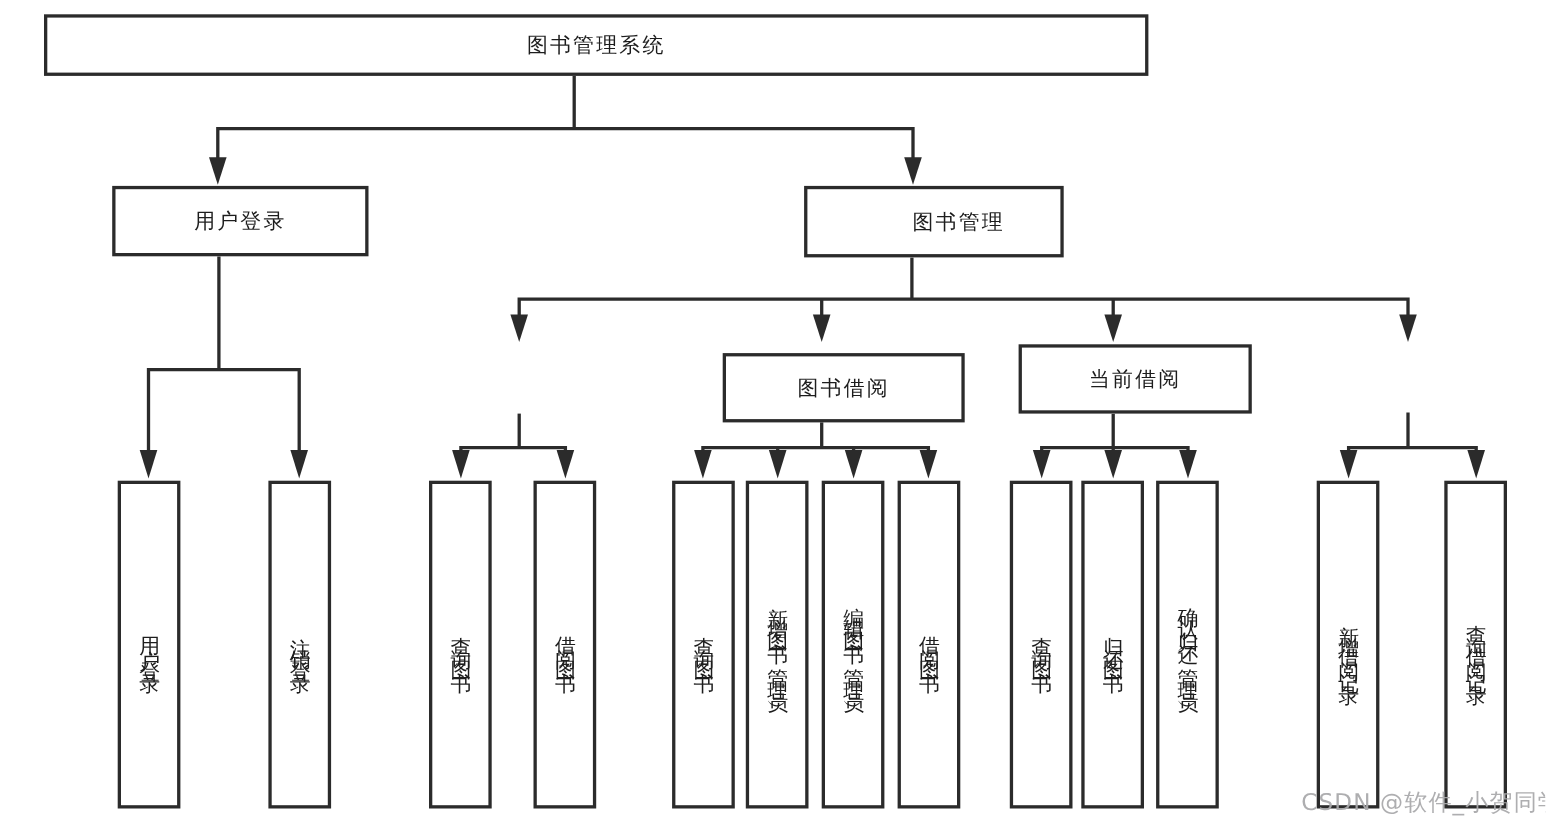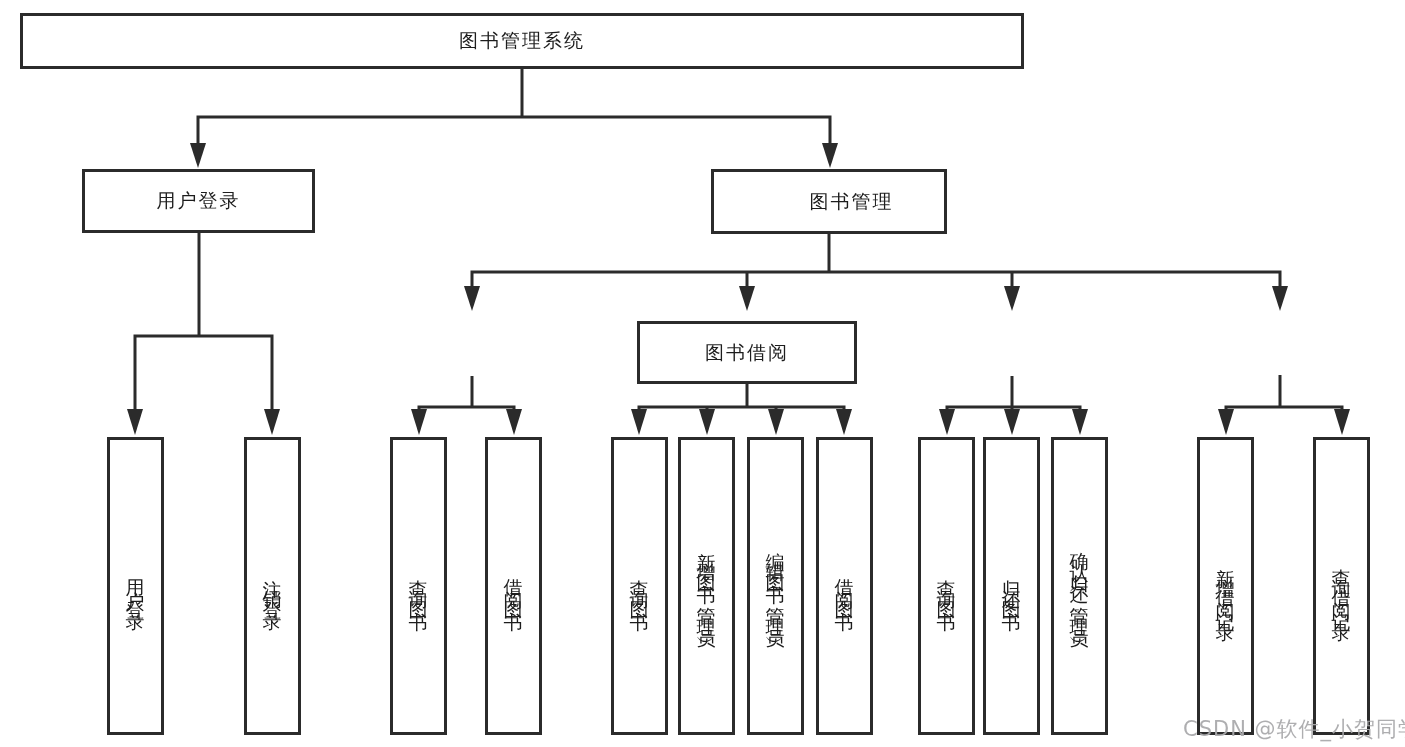--- a/index.html
+++ b/index.html
@@ -21,20 +21,21 @@
     box-sizing: border-box;
     border: 3px solid #2b2b2b;
     background: #ffffff;
     display: flex;
     align-items: center;
     justify-content: center;
     color: #1d1d1d;
     font-size: 19px;
     letter-spacing: 2px;
     white-space: nowrap;
+    margin-left: 20px;
   }
   .vnode {
     position: absolute;
     box-sizing: border-box;
     border: 3px solid #2b2b2b;
     background: #ffffff;
     display: flex;
     align-items: center;
     justify-content: center;
     top: 437px;
@@ -114,20 +115,21 @@
     <polygon points="1218,409 1234,409 1226,435"></polygon>
     <polygon points="1334,409 1350,409 1342,435"></polygon>
   </svg>
 
   <div class="node" style="left:20px; top:13px; width:1004px; height:56px;">图书管理系统</div>
 
   <div class="node" style="left:82px; top:169px; width:233px; height:64px;">用户登录</div>
   <div class="node" style="left:711px; top:169px; width:236px; height:65px;padding-left:45px;">图书管理</div>
 
   <div class="node" style="left:637px; top:321px; width:220px; height:63px;">图书借阅</div>
+  <div class="node" style="left:906px; top:313px; width:212px; height:63px;">当前借阅</div>
 
   <div class="vnode" style="left:107px;">
     <span>用户登录</span>
   </div>
   <div class="vnode" style="left:244px;">
     <span>注销登录</span>
   </div>
 
   <div class="vnode" style="left:390px;">
     <span>查询图书</span>

